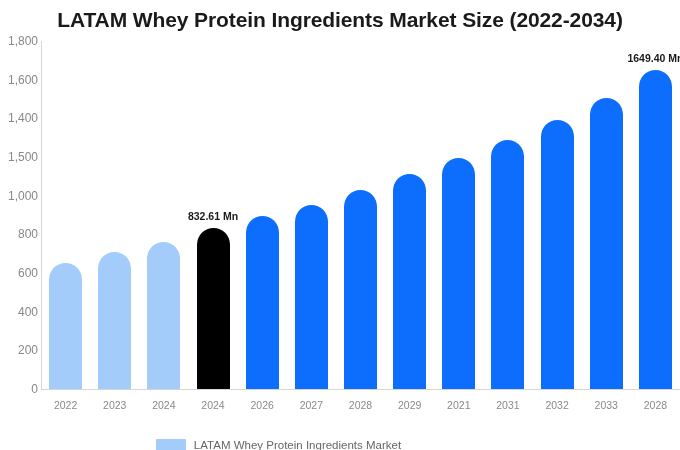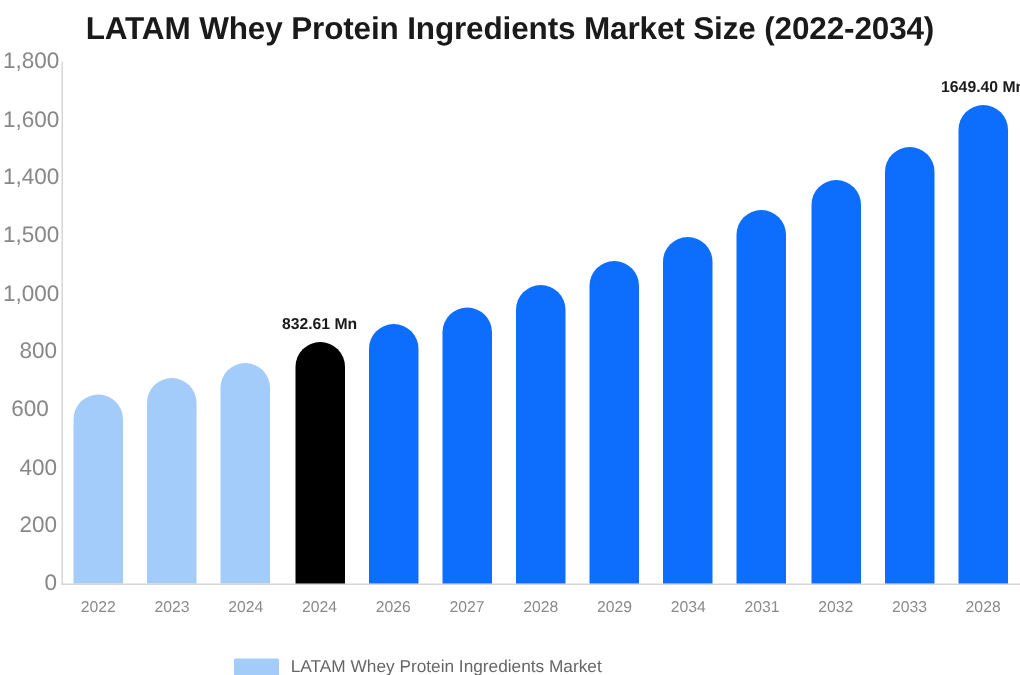--- a/index.html
+++ b/index.html
@@ -48,21 +48,21 @@
     width: 639px;
     height: 1px;
     background: #d6d6d6;
   }
   
   .y-tick {
     position: absolute;
     right: 0;
     width: 36px;
     text-align: right;
-    font-size: 15px;
+    font-size: 12px;
     color: #888888;
     transform: translateY(-50%);
     white-space: nowrap;
   }
   .y-ticks-wrap {
     position: absolute;
     left: 0;
     top: 0;
     width: 38px;
     height: 450px;
@@ -128,21 +128,21 @@
 
   <div class="chart-title">LATAM Whey Protein Ingredients Market Size (2022-2034)</div>
 
   <div class="y-ticks-wrap" id="y-ticks">
       <div class="y-tick" style="top: 41px;">1,800</div>
       <div class="y-tick" style="top: 79.6667px;">1,600</div>
       <div class="y-tick" style="top: 118.333px;">1,400</div>
       <div class="y-tick" style="top: 157px;">1,500</div>
       <div class="y-tick" style="top: 195.667px;">1,000</div>
       <div class="y-tick" style="top: 234.333px;">800</div>
-      <div class="y-tick" style="top: 273px; text-align: center;">600</div>
+      <div class="y-tick" style="top: 273px;">600</div>
       <div class="y-tick" style="top: 311.667px;">400</div>
       <div class="y-tick" style="top: 350.333px;">200</div>
       <div class="y-tick" style="top: 389px;">0</div>
     </div>
 
   <div class="y-axis-line"></div>
   <div class="x-axis-line"></div>
 
   <div class="bars-layer" id="bars-layer">
       <div class="bar" style="left: 8.07692px; width: 33px; height: 125.667px; background: rgb(163, 204, 251);"></div>
@@ -156,21 +156,21 @@
       <div class="data-label" style="left: 172.038px; top: 210.029px;">832.61 Mn</div>
       <div class="bar" style="left: 204.692px; width: 33px; height: 173.033px; background: rgb(13, 110, 253);"></div>
       <div class="x-tick" style="left: 221.192px;">2026</div>
       <div class="bar" style="left: 253.846px; width: 33px; height: 183.667px; background: rgb(13, 110, 253);"></div>
       <div class="x-tick" style="left: 270.346px;">2027</div>
       <div class="bar" style="left: 303px; width: 33px; height: 198.747px; background: rgb(13, 110, 253);"></div>
       <div class="x-tick" style="left: 319.5px;">2028</div>
       <div class="bar" style="left: 352.154px; width: 33px; height: 214.987px; background: rgb(13, 110, 253);"></div>
       <div class="x-tick" style="left: 368.654px;">2029</div>
       <div class="bar" style="left: 401.308px; width: 33px; height: 231.033px; background: rgb(13, 110, 253);"></div>
-      <div class="x-tick" style="left: 417.808px;">2034</div>
+      <div class="x-tick" style="left: 417.808px;">2021</div>
       <div class="bar" style="left: 450.462px; width: 33px; height: 249.013px; background: rgb(13, 110, 253);"></div>
       <div class="x-tick" style="left: 466.962px;">2031</div>
       <div class="bar" style="left: 499.615px; width: 33px; height: 269.12px; background: rgb(13, 110, 253);"></div>
       <div class="x-tick" style="left: 516.115px;">2032</div>
       <div class="bar" style="left: 548.769px; width: 33px; height: 291.16px; background: rgb(13, 110, 253);"></div>
       <div class="x-tick" style="left: 565.269px;">2033</div>
       <div class="bar" style="left: 597.923px; width: 33px; height: 318.884px; background: rgb(13, 110, 253);"></div>
       <div class="x-tick" style="left: 614.423px;">2028</div>
       <div class="data-label" style="left: 614.423px; top: 52.116px;">1649.40 Mn</div>
     </div>

